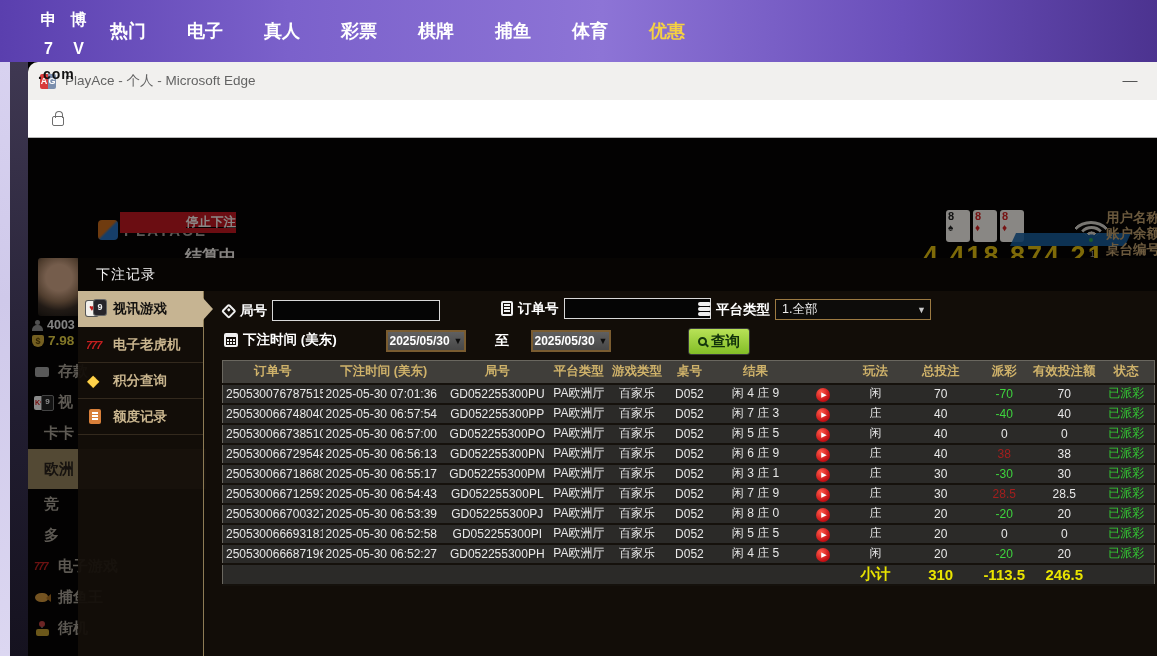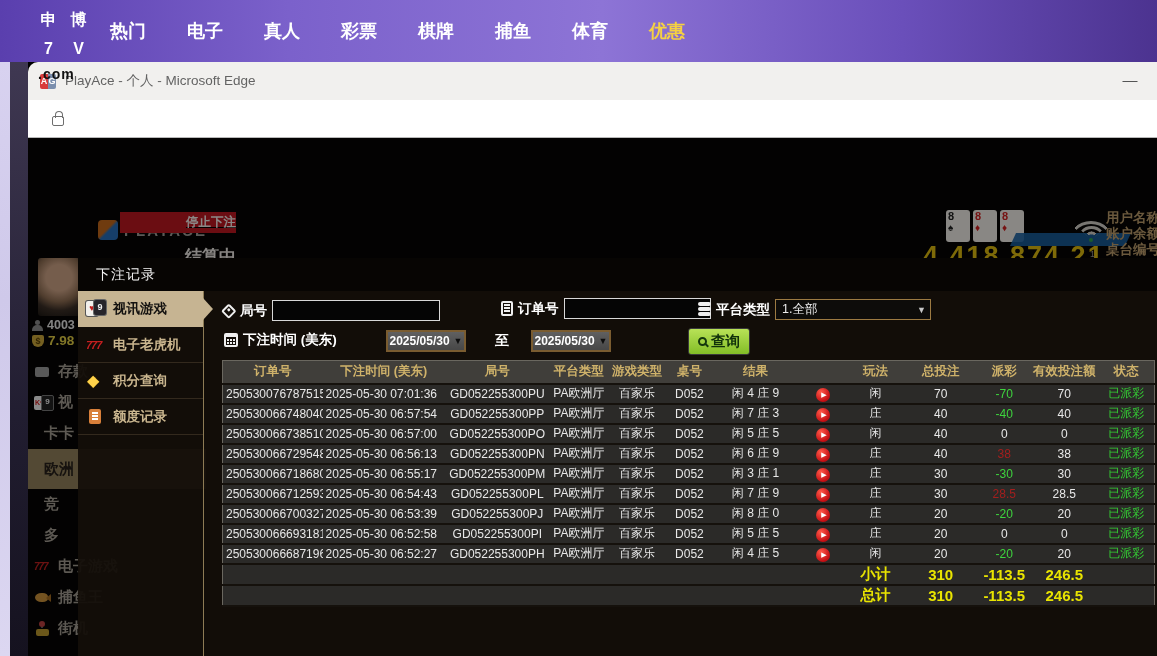--- a/index.html
+++ b/index.html
@@ -567,28 +567,20 @@
               </tbody>
             <tfoot>
               <tr class="sumrow">
                 <td colspan="8"></td>
                 <td>小计</td>
                 <td>310</td>
                 <td>-113.5</td>
                 <td>246.5</td>
                 <td></td>
               </tr>
-              <tr class="sumrow">
-                <td colspan="8"></td>
-                <td>总计</td>
-                <td>310</td>
-                <td>-113.5</td>
-                <td>246.5</td>
-                <td></td>
-              </tr>
             </tfoot>
           </table>
         </div>
       </div>
     </div>
 
   </div>
 </div>
 
 </body></html>

